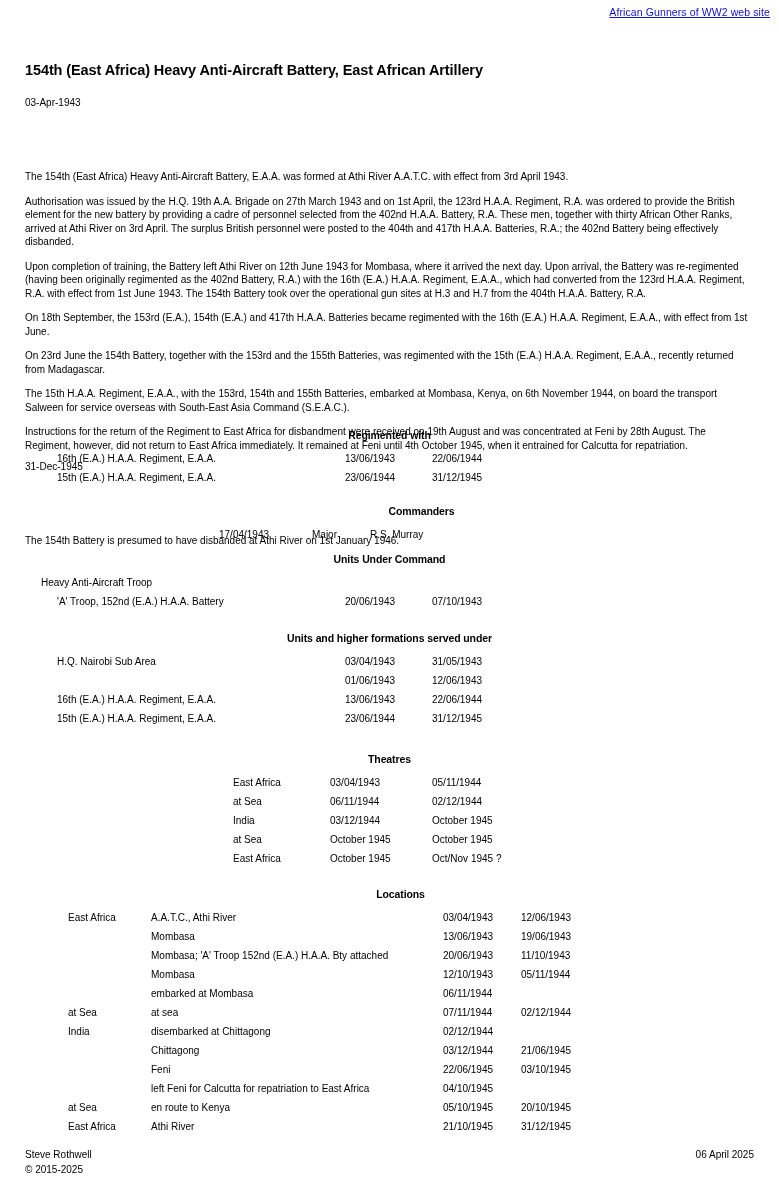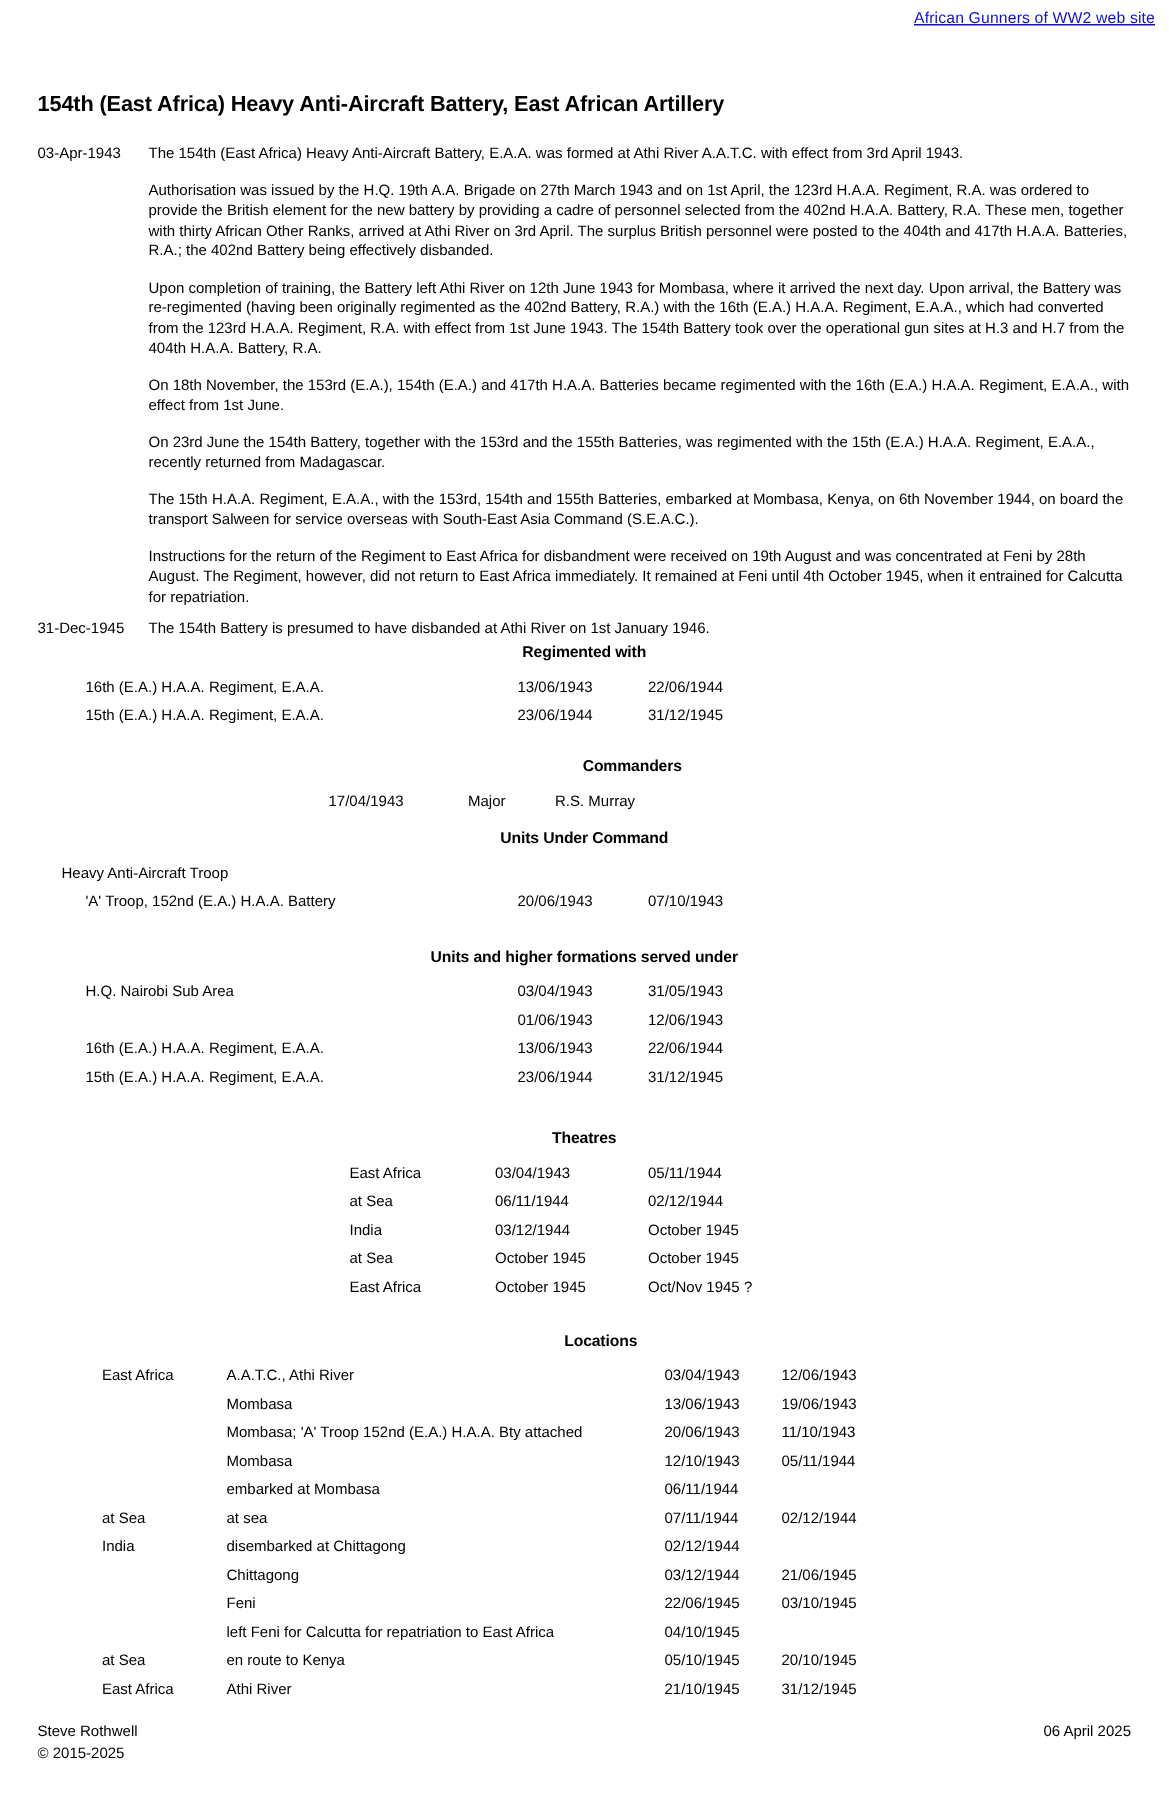--- a/index.html
+++ b/index.html
@@ -53,20 +53,21 @@
   .narrative {
     position: absolute;
     top: 96px;
     left: 25px;
     width: 729px;
   }
   .entry {
     display: flex;
     align-items: flex-start;
     margin-bottom: 0;
+    flex-direction: column;
   }
   .entry-date {
     width: 74px;
     flex: 0 0 74px;
     font-size: 10px;
     line-height: 13.5px;
     white-space: nowrap;
   }
   .entry-body {
     flex: 1 1 auto;
@@ -172,21 +173,21 @@
   <div class="doc-title">154th (East Africa) Heavy Anti-Aircraft Battery, East African Artillery</div>
 
   <div class="narrative">
 
     <div class="entry">
       <div class="entry-date">03-Apr-1943</div>
       <div class="entry-body">
         <p>The 154th (East Africa) Heavy Anti-Aircraft Battery, E.A.A. was formed at Athi River A.A.T.C. with effect from 3rd April 1943.</p>
         <p>Authorisation was issued by the H.Q. 19th A.A. Brigade on 27th March 1943 and on 1st April, the 123rd H.A.A. Regiment, R.A. was ordered to provide the British element for the new battery by providing a cadre of personnel selected from the 402nd H.A.A. Battery, R.A.  These men, together with thirty African Other Ranks, arrived at Athi River on 3rd April.  The surplus British personnel were posted to the 404th and 417th H.A.A. Batteries, R.A.; the 402nd Battery being effectively disbanded.</p>
         <p>Upon completion of training, the Battery left Athi River on 12th June 1943 for Mombasa, where it arrived the next day.  Upon arrival, the Battery was re-regimented (having been originally regimented as the 402nd Battery, R.A.) with the 16th (E.A.) H.A.A. Regiment, E.A.A., which had converted from the 123rd H.A.A. Regiment, R.A. with effect from 1st June 1943.  The 154th Battery took over the operational gun sites at H.3 and H.7 from the 404th H.A.A. Battery, R.A.</p>
-        <p>On 18th November, the 153rd (E.A.), 154th (E.A.) and 417th H.A.A. Batteries became regimented with the 16th (E.A.) H.A.A. Regiment, E.A.A., with effect from 1st June.</p>
+        <p>On 18th September, the 153rd (E.A.), 154th (E.A.) and 417th H.A.A. Batteries became regimented with the 16th (E.A.) H.A.A. Regiment, E.A.A., with effect from 1st June.</p>
         <p>On 23rd June the 154th Battery, together with the 153rd and the 155th Batteries, was regimented with the 15th (E.A.) H.A.A. Regiment, E.A.A., recently returned from Madagascar.</p>
         <p>The 15th H.A.A. Regiment, E.A.A., with the 153rd, 154th and 155th Batteries, embarked at Mombasa, Kenya, on 6th November 1944, on board the transport Salween for service overseas with South-East Asia Command (S.E.A.C.).</p>
         <p>Instructions for the return of the Regiment to East Africa for disbandment were received on 19th August and was concentrated at Feni by 28th August.  The Regiment, however, did not return to East Africa immediately.  It remained at Feni until 4th October 1945, when it entrained for Calcutta for repatriation.</p>
       </div>
     </div>
 
     <div class="entry second">
       <div class="entry-date">31-Dec-1945</div>
       <div class="entry-body">
         <p>The 154th Battery is presumed to have disbanded at Athi River on 1st January 1946.</p>

